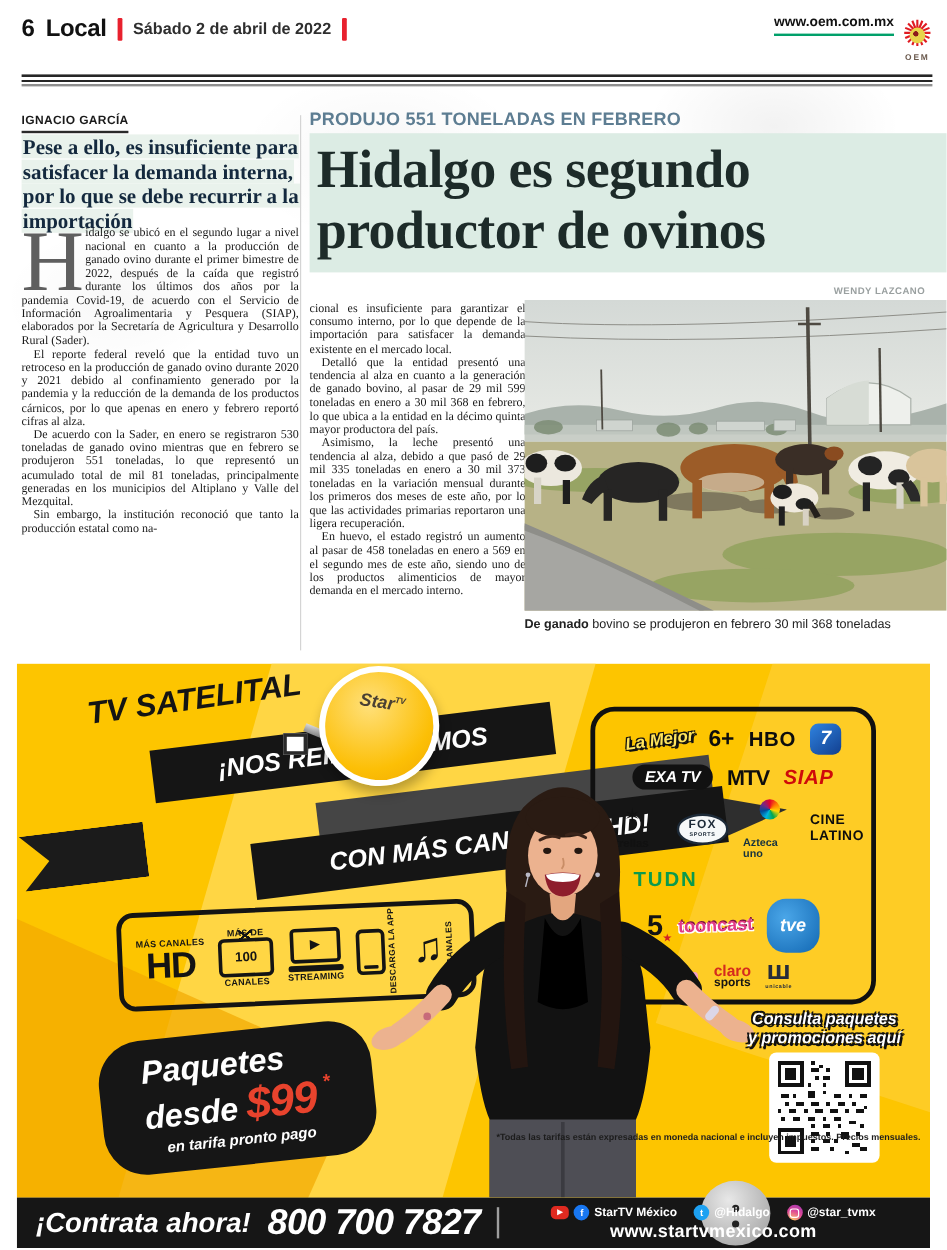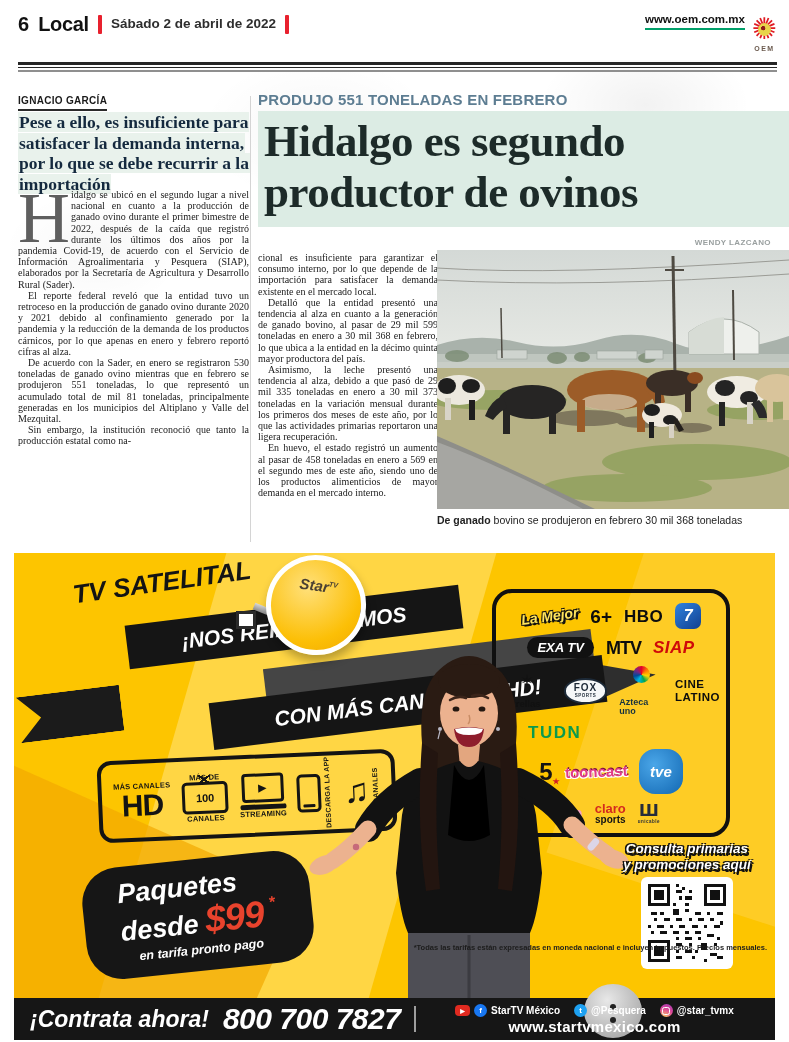--- a/index.html
+++ b/index.html
@@ -470,21 +470,21 @@
           <line x1="136" y1="98" x2="134" y2="106" stroke="#b9b9c6" stroke-width="1.2"></line>
         <circle cx="194" cy="96" r="2" fill="#b9b9c6"></circle>
         <path d="M118,110 Q112,190 122,258 L136,256 Q130,190 134,120 Z" fill="#231510"></path>
         <path d="M212,110 Q218,190 208,258 L194,256 Q200,190 196,120 Z" fill="#231510"></path>
         <path d="M104,300 L226,300 L226,365 L104,365 Z" fill="#4e4e55"></path>
         <line x1="165" y1="302" x2="165" y2="365" stroke="#3b3b41" stroke-width="3"></line>
       </svg>
 
       <div class="qrwrap">
         <div class="qr-lbl">
-          <span>Consulta primarias</span>
+          <span>Consulta paquetes</span>
           <span>y promociones aquí</span>
         </div>
         <div class="qrbox">
           <svg viewBox="0 0 25 25" shape-rendering="crispEdges">
             <rect width="25" height="25" fill="#fff"></rect>
             <path fill="#111" d="M0,0h7v7h-7z M18,0h7v7h-7z M0,18h7v7h-7z"></path>
             <path fill="#fff" d="M1,1h5v5h-5z M19,1h5v5h-5z M1,19h5v5h-5z"></path>
             <path fill="#111" d="M2,2h3v3h-3z M20,2h3v3h-3z M2,20h3v3h-3z"></path>
             <path fill="#111" d="M9,0h1v1h-1z M11,1h1v1h-1z M9,2h2v1h-2z M13,2h1v1h-1z M10,4h1v1h-1z M12,4h2v1h-2z M8,6h1v1h-1z M12,6h1v1h-1z M8,8h2v2h-2z M12,8h1v1h-1z M15,9h2v1h-2z M19,9h1v1h-1z M22,9h2v1h-2z M1,9h2v1h-2z M4,9h1v1h-1z M2,11h1v1h-1z M5,11h2v1h-2z M9,11h2v1h-2z M13,11h1v1h-1z M16,11h2v1h-2z M20,11h1v1h-1z M23,12h1v1h-1z M0,13h1v1h-1z M3,13h2v1h-2z M7,13h1v1h-1z M10,13h2v1h-2z M14,13h2v1h-2z M18,13h1v1h-1z M21,13h2v1h-2z M1,15h1v1h-1z M4,15h2v1h-2z M8,15h2v1h-2z M12,15h1v1h-1z M15,15h2v1h-2z M19,16h2v1h-2z M9,17h1v1h-1z M12,17h2v1h-2z M16,17h1v1h-1z M22,17h1v1h-1z M9,19h2v1h-2z M13,19h1v1h-1z M17,19h2v2h-2z M21,19h1v1h-1z M9,21h1v1h-1z M12,21h2v1h-2z M15,21h1v1h-1z M20,22h2v1h-2z M9,23h2v1h-2z M14,23h1v1h-1z M18,24h1v1h-1z M22,23h2v1h-2z"></path>
           </svg>
@@ -501,21 +501,21 @@
       <span class="bar-div"></span>
       <div class="bar-right">
         <div class="soc-row">
           <span class="soc">
             <span class="ic ic-yt">▶</span>
             <span class="ic ic-fb">f</span>
             <span>StarTV México</span>
           </span>
           <span class="soc">
             <span class="ic ic-tw">t</span>
-            <span>@Pesquera</span>
+            <span>@Hidalgo</span>
           </span>
           <span class="soc">
             <span class="ic ic-ig">
                 <i></i>
               </span>
             <span>@star_tvmx</span>
           </span>
         </div>
         <span class="bar-url">www.startvmexico.com</span>
       </div>

